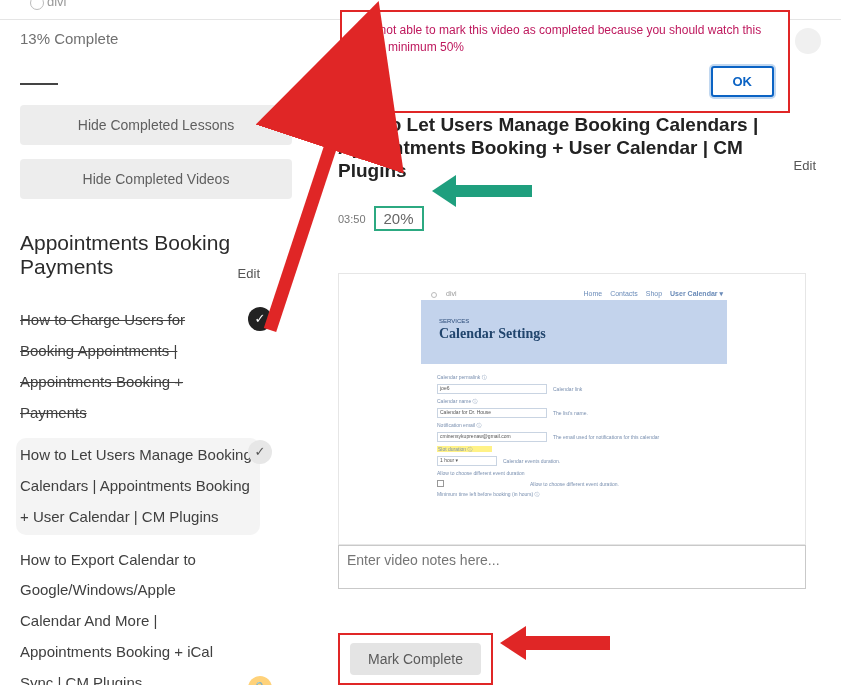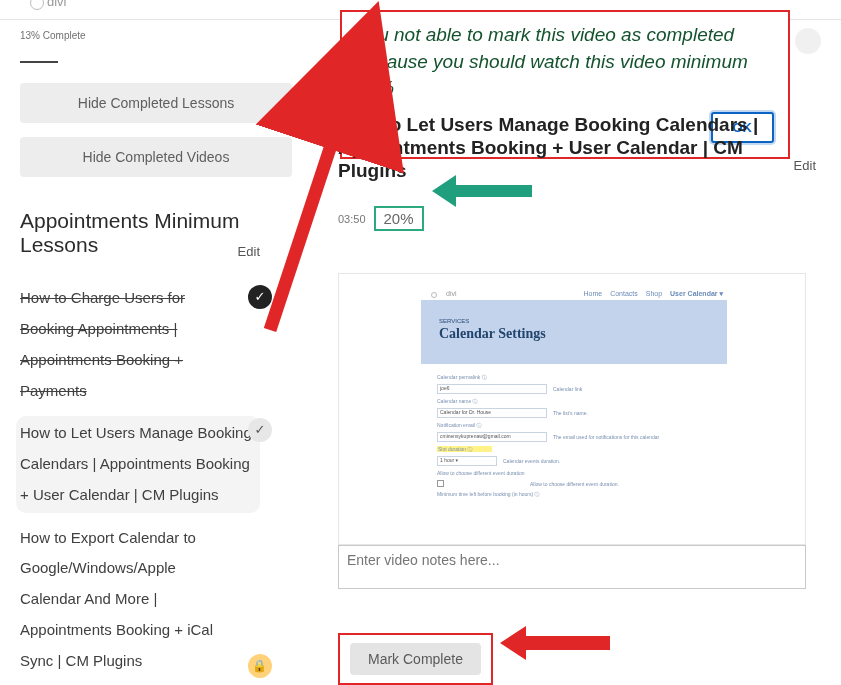--- a/index.html
+++ b/index.html
@@ -2,21 +2,21 @@
 <html><head>
 <meta charset="utf-8">
 <style>
   * { box-sizing: border-box; margin: 0; padding: 0; }
   body { font-family: "Segoe UI", Arial, sans-serif; color: #2b2b2b; background: #fff; width: 841px; height: 685px; overflow: hidden; position: relative; }
   .top-bar { border-bottom: 1px solid #e5e5e5; height: 20px; width: 100%; position: absolute; top: 0; left: 0; }
   .logo { position: absolute; top: -6px; left: 30px; color: #999; font-size: 13px; }
   .logo-circ { display:inline-block; width:14px; height:14px; border:1px solid #bbb; border-radius:50%; vertical-align:middle; margin-right:3px; }
 
   .sidebar { position: absolute; left: 20px; top: 30px; width: 240px; }
-  .progress-text { color: #707070; font-size: 10px; margin-bottom: 20px; }
+  .progress-text { color: #707070; font-size: 15px; margin-bottom: 36px; }
   .divider { border-top: 2px solid #444; width: 38px; margin: 8px 0 20px 0; }
   .btn-hide { background: #ededed; color: #5f5f5f; border: none; border-radius: 4px; width: 272px; padding: 12px 8px; font-size: 14px; margin-bottom: 14px; cursor: pointer; }
   .sidebar-heading { font-size: 21px; color: #2b2b2b; font-weight: 400; margin-top: 18px; line-height: 1.15; }
   .edit-link { float: right; font-size: 13px; color: #555; margin-top: 4px; }
   .lessons { margin-top: 26px; }
   .lesson-item { font-size: 15px; color: #404040; line-height: 2.05; position: relative; padding-right: 30px; margin-bottom: 10px; }
   .lesson-strike { text-decoration: line-through; }
   .check-badge { position: absolute; right: -12px; top: 2px; width: 24px; height: 24px; border-radius: 50%; display:flex; align-items:center; justify-content:center; font-size: 13px; }
   .badge-dark { background: #222; color: #fff; }
   .badge-light { background: #e7e7e7; color: #555; }
@@ -42,21 +42,21 @@
   .form-input { border:1px solid #c9d4e2; height:10px; width:110px; font-size:5px; padding:0 2px; color:#555; }
   .form-hint { font-size:5px; color:#7a90b0; }
   .cb { width:7px; height:7px; border:1px solid #999; }
 
   .notes-area { width:468px; height:44px; border:1px solid #c9c9c9; padding:6px 8px; color:#888; font-size:14px; resize:none; font-family:inherit; }
   .notes-caption { font-size: 14.5px; color: #4f4f4f; margin-top: 10px; padding-left:30px;}
   .mark-complete-wrap { margin-top: 40px; border: 2px solid #e02626; padding: 8px 10px; display:inline-block; }
   .mark-complete-btn { background:#e4e4e4; color:#5a5a5a; border:none; border-radius:4px; padding:8px 18px; font-size:14px; cursor:pointer; }
 
   .alert-box { position:absolute; top:10px; left:340px; width:450px; border:2px solid #e02626; background:#fff; padding:10px 14px 14px 14px; }
-  .alert-text { font-size:19px; color:#14532d; line-height:1.4;font-style:italic; }
+  .alert-text { font-size:12px; color:#be185d; line-height:1.4; }
   .alert-ok { float:right; margin-top:10px; background:#fff; border:2px solid #0b63c4; color:#0b63c4; font-weight:700; font-size:13px; padding:6px 20px; border-radius:3px; box-shadow:0 0 0 2px rgba(11,99,196,.25); cursor:pointer;}
   .clearfix::after{content:"";display:table;clear:both;}
 
   
   .arrow-green { position:absolute; left:432px; top:175px; width:100px; height:32px; }
   .arrow-green .shaft { position:absolute; left:22px; top:10px; width:78px; height:12px; background:#1f9f7e; }
   .arrow-green .head { position:absolute; left:0; top:0; width:0; height:0; border-top:16px solid transparent; border-bottom:16px solid transparent; border-right:24px solid #1f9f7e; }
 
   .arrow-red-up { position:absolute; left:240px; top:100px; width:120px; height:240px; transform: rotate(0deg); }
   .arrow-red-up svg { overflow:visible; }
@@ -73,21 +73,21 @@
 <div class="top-bar"></div>
 <div class="logo"><span class="logo-circ"></span><span>divi</span></div>
 <div class="right-fade"></div>
 
 <div class="sidebar">
   <div class="progress-text">13% Complete</div>
   <div class="divider"></div>
   <button class="btn-hide">Hide Completed Lessons</button>
   <button class="btn-hide">Hide Completed Videos</button>
   <div style="position:relative;">
-    <div class="sidebar-heading">Appointments Minimum Lessons</div>
+    <div class="sidebar-heading">Appointments Booking Payments</div>
     <span class="edit-link" style="position:absolute; right:0; bottom:-2px;">Edit</span>
   </div>
 
   <div class="lessons">
     <div class="lesson-item lesson-strike">
       <span>How to Charge Users for Booking Appointments | Appointments Booking + Payments</span>
       <span class="check-badge badge-dark">✓</span>
     </div>
     <div class="lesson-item active-lesson">
       <span>How to Let Users Manage Booking Calendars | Appointments Booking + User Calendar | CM Plugins</span>

